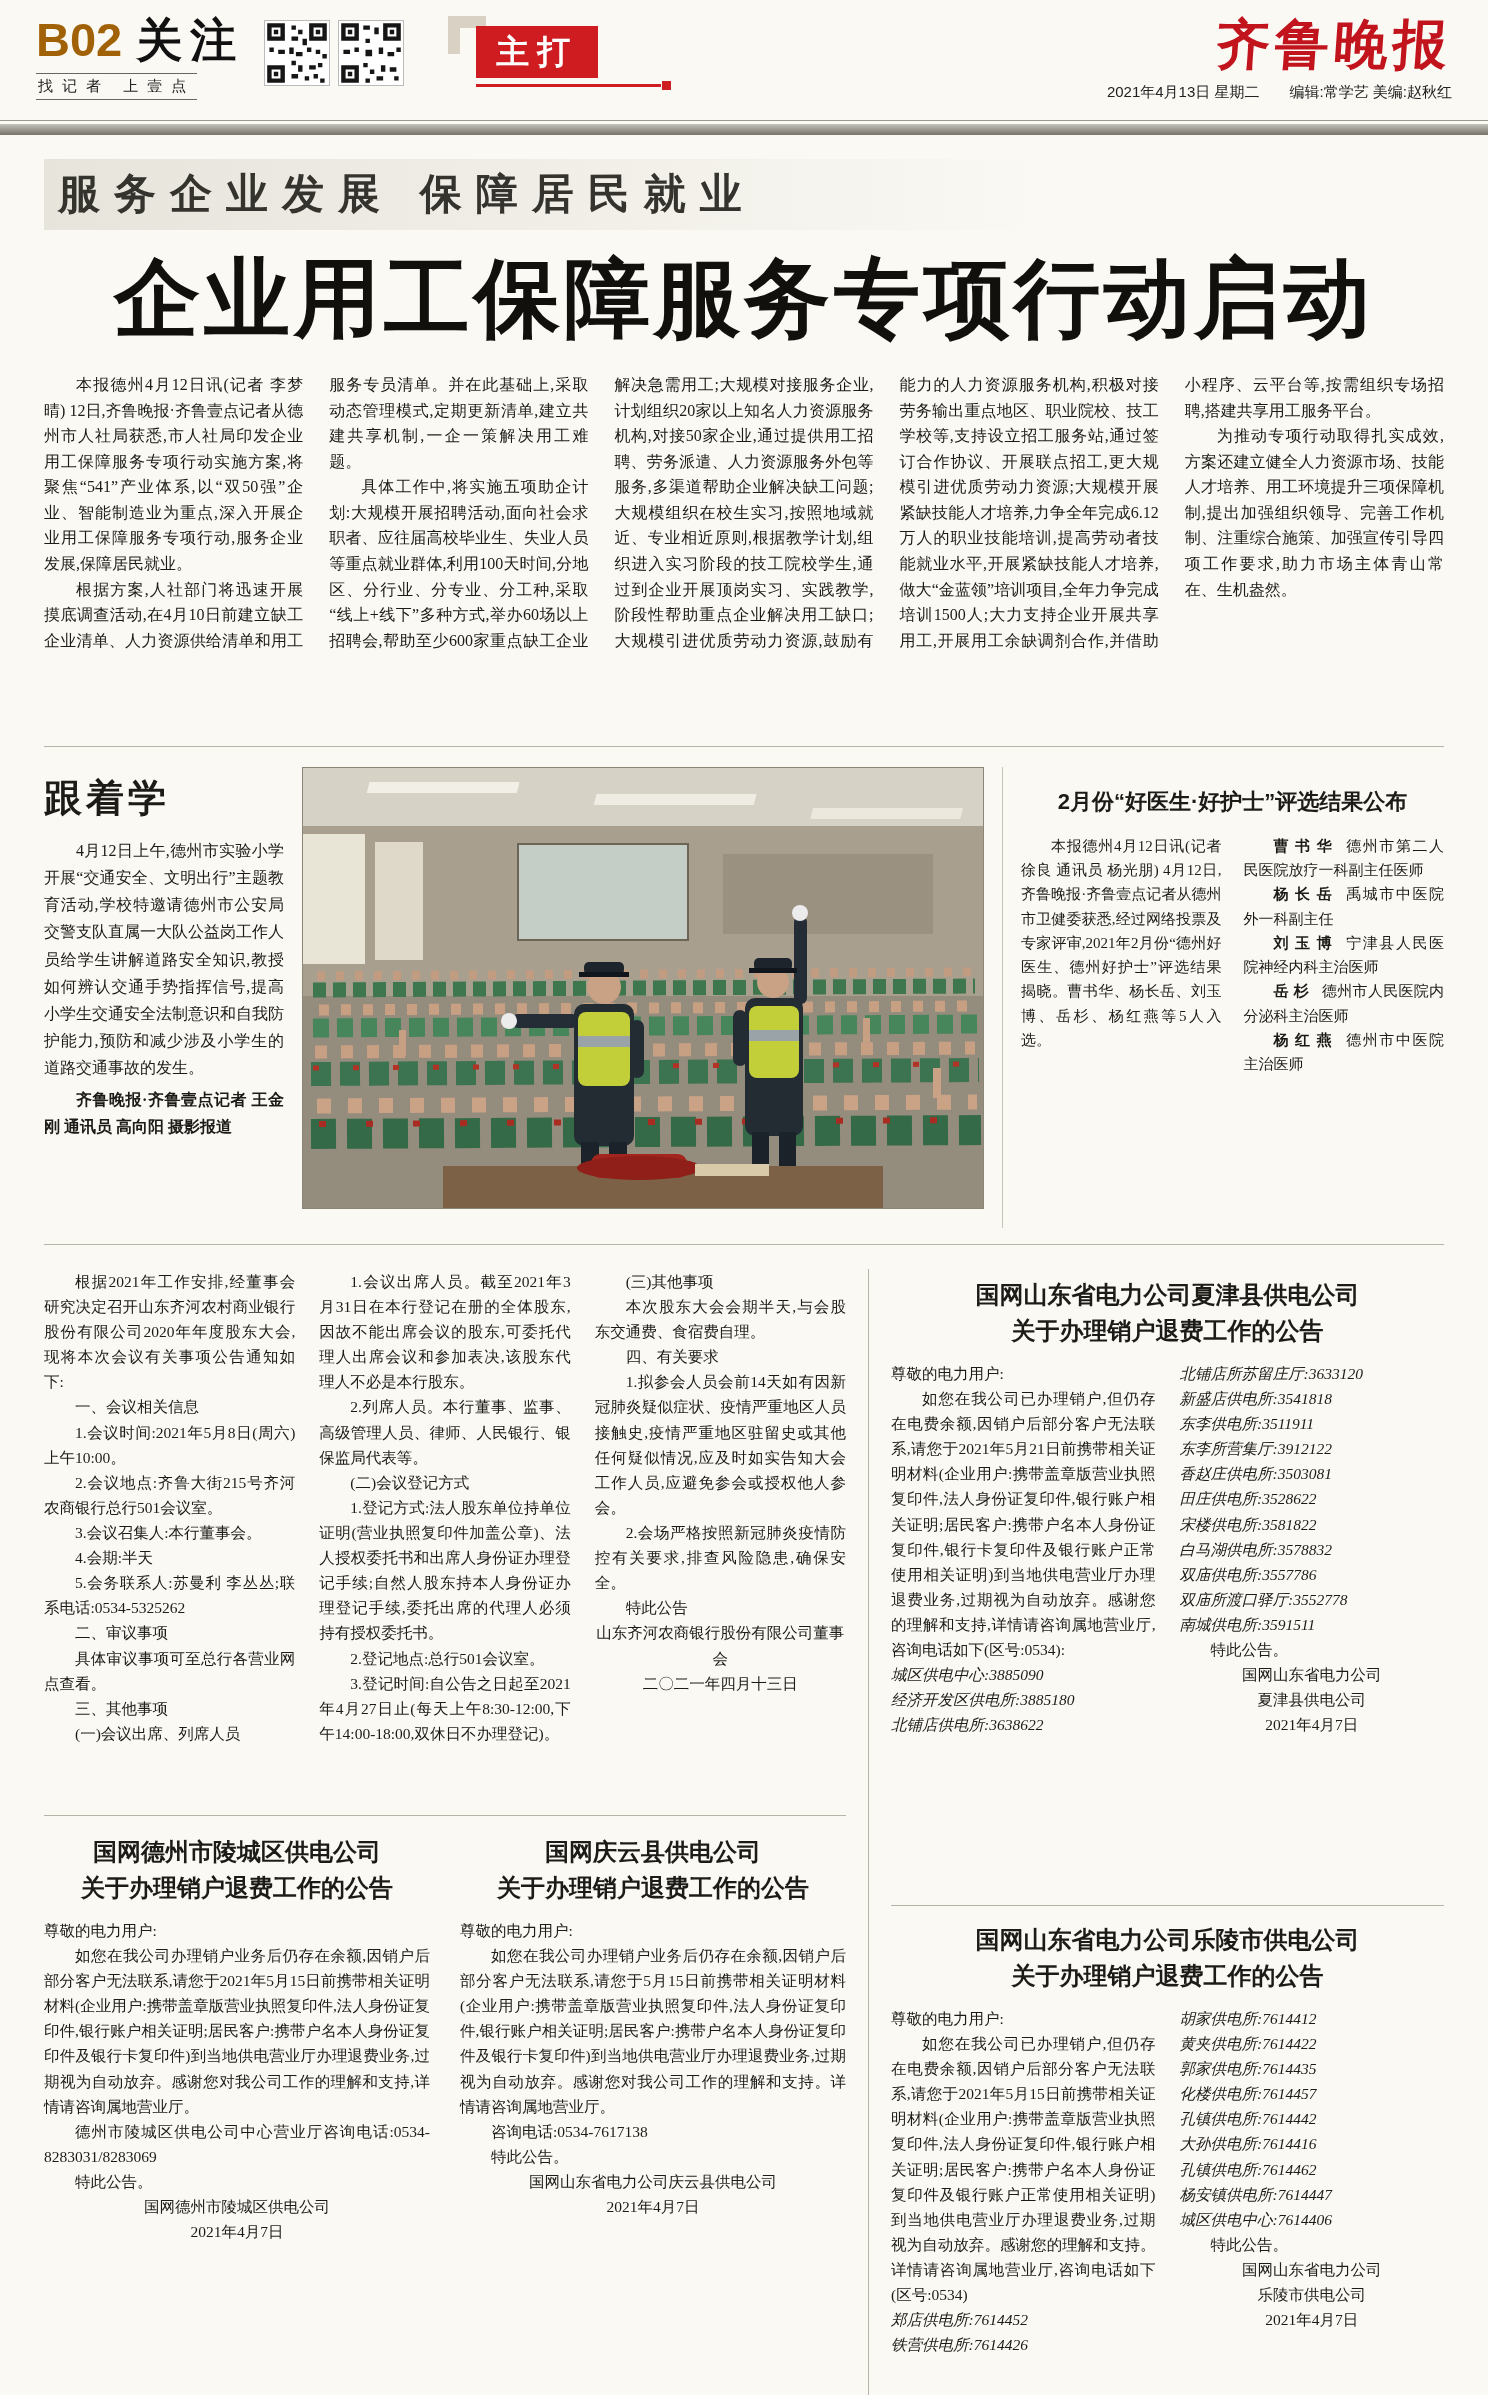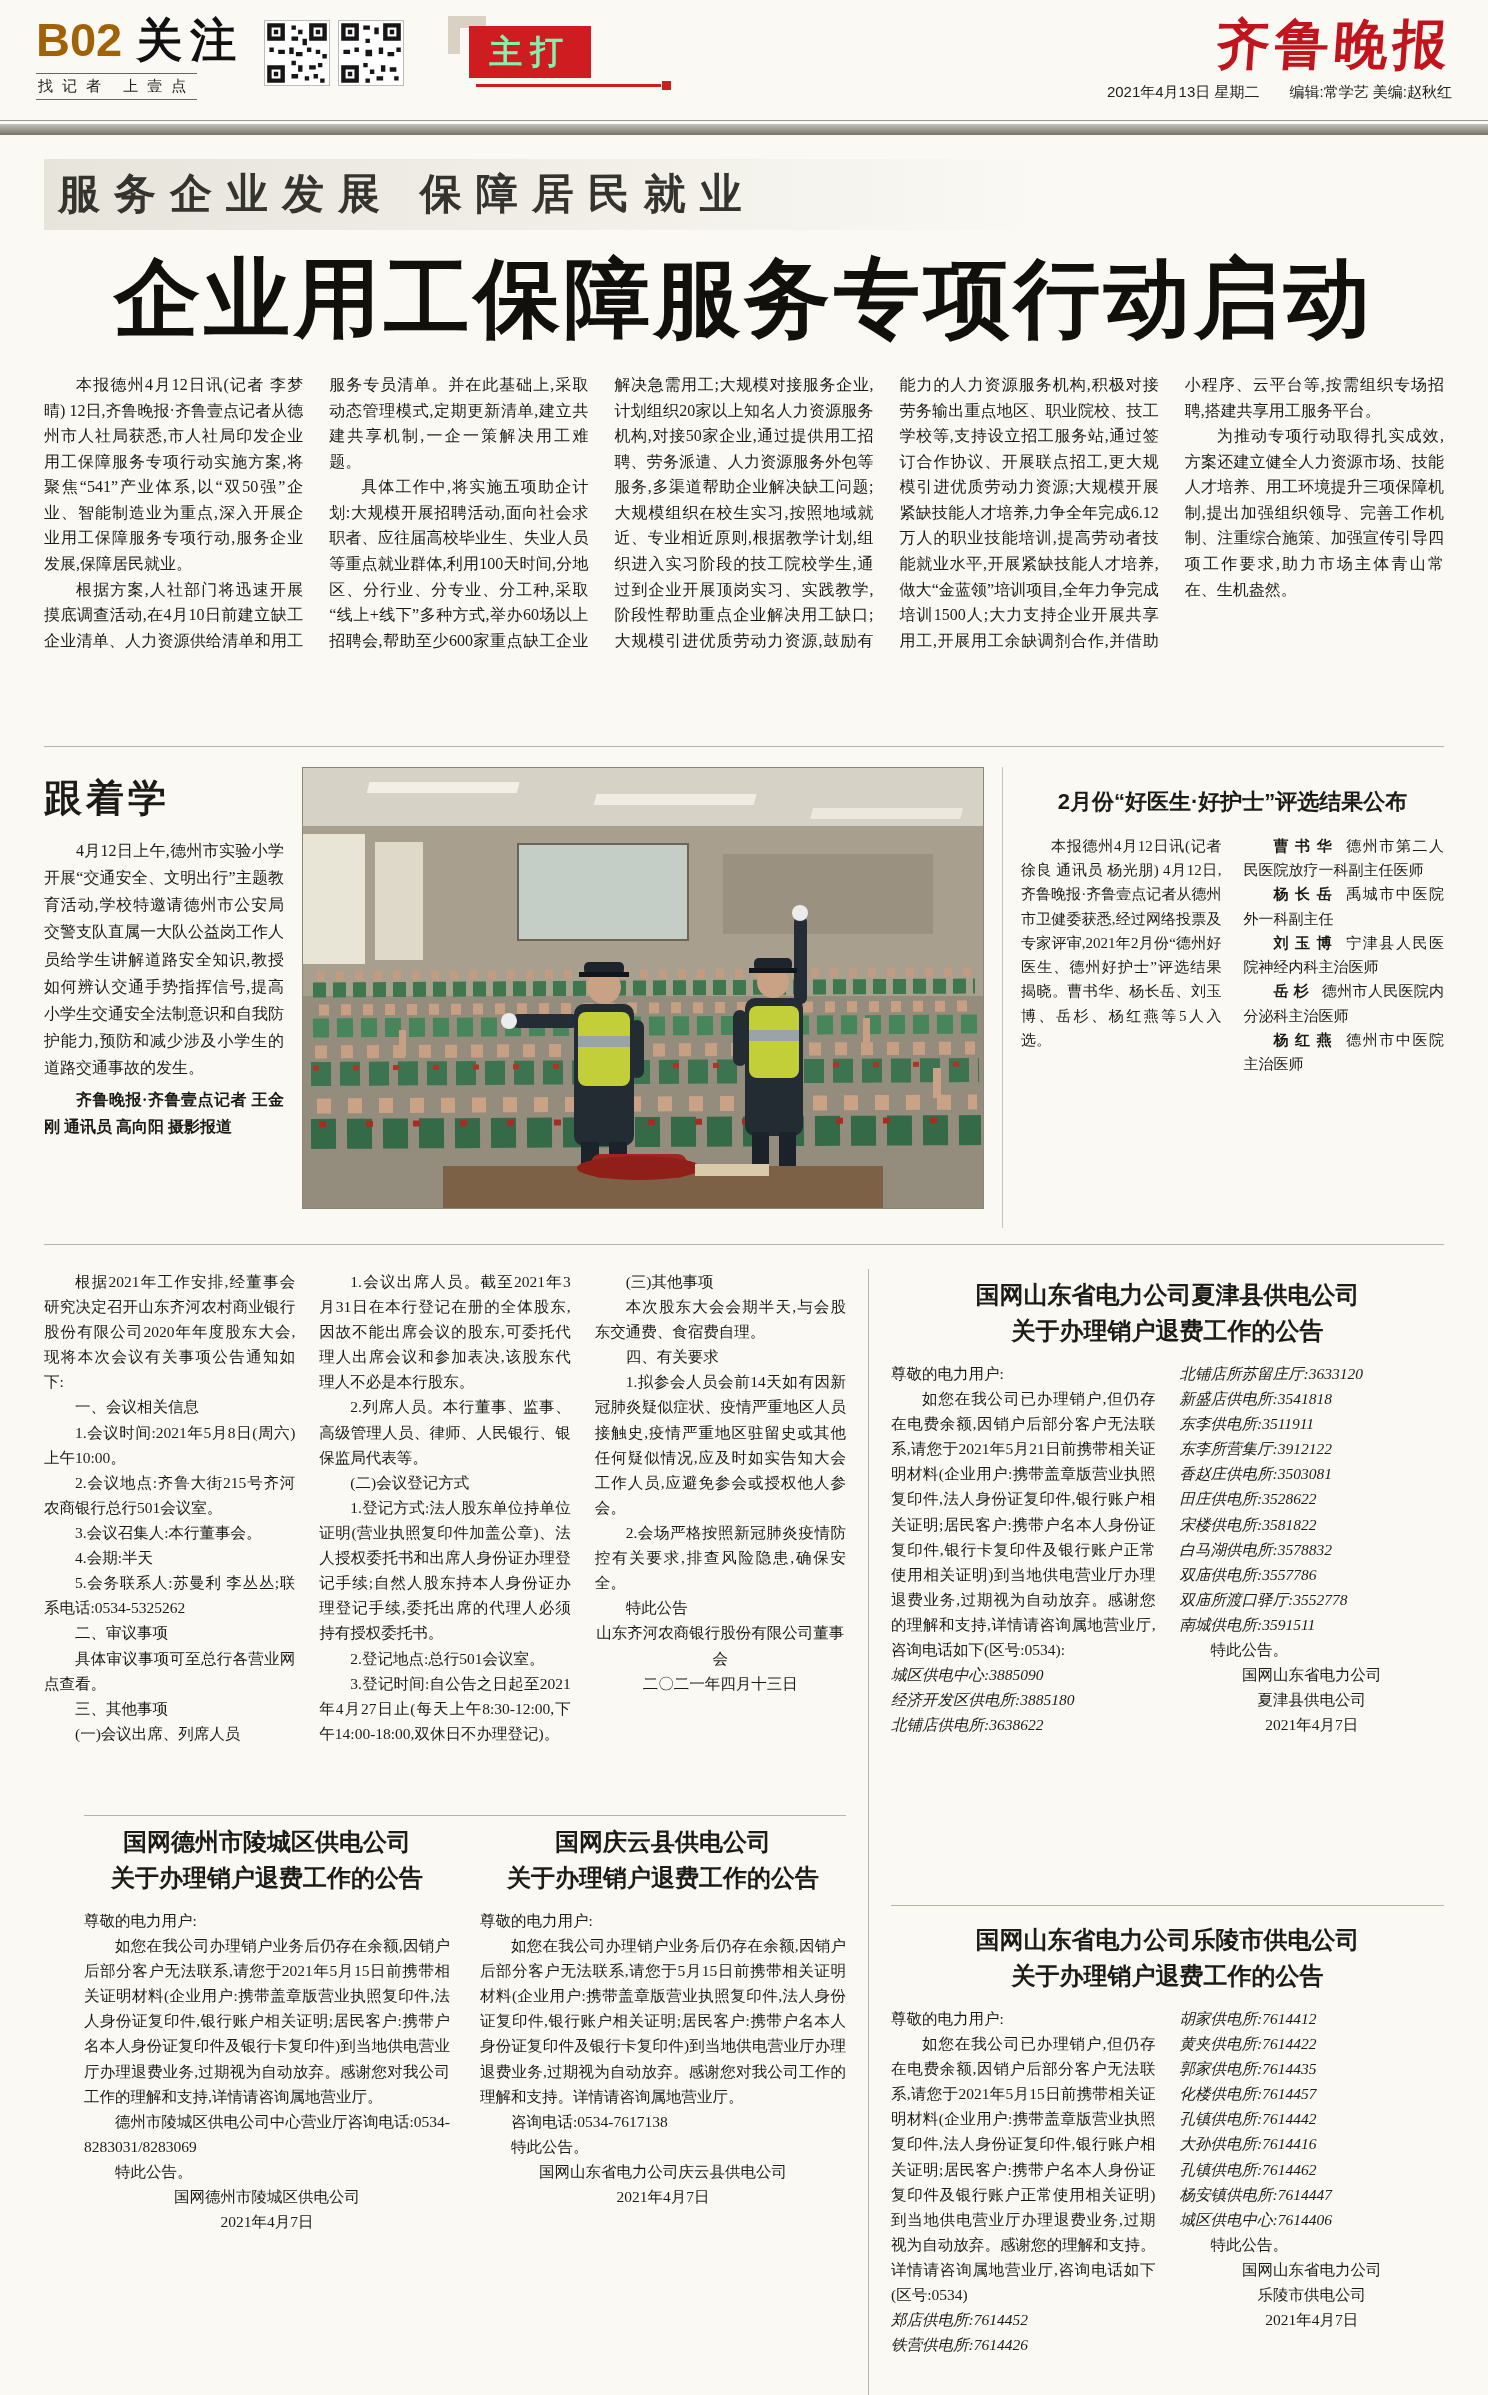--- a/index.html
+++ b/index.html
@@ -12,21 +12,21 @@
   .masthead{display:flex;align-items:flex-start;padding:16px 36px 6px;height:120px;box-sizing:border-box;gap:20px;}
   .mh-left{flex:none;}
   .pagesec{display:flex;align-items:baseline;gap:14px;}
   .pageno{font:900 47px/1 "Liberation Sans","DejaVu Sans",sans-serif;color:#a16207;}
   .secname{font:900 46px/1 "Liberation Sans","DejaVu Sans",sans-serif;letter-spacing:8px;color:#111;}
   .slogan{margin-top:10px;font-size:15px;letter-spacing:9px;color:#222;border-top:1px solid #666;border-bottom:1px solid #666;padding:3px 2px;width:fit-content;font-family:"Liberation Sans",sans-serif;}
   .qrwrap{display:flex;gap:8px;margin-top:4px;flex:none;}
   .qr{width:64px;height:64px;border:1px solid #bbb;background:#fff;}
   .badge-wrap{position:relative;margin:10px 0 0 30px;flex:none;width:210px;height:70px;}
   .quote-deco{position:absolute;left:-6px;top:-10px;width:26px;height:26px;border-left:12px solid #d9d2c4;border-top:12px solid #d9d2c4;}
-  .badge{position:absolute;left:15px;top:0;background:#ce1c21;color:#86efac;font:700 33px/1.45 "Liberation Sans","DejaVu Sans",sans-serif;padding:2px 20px;letter-spacing:8px;}
+  .badge{position:absolute;left:22px;top:0;background:#ce1c21;color:#ffffff;font:700 33px/1.45 "Liberation Sans","DejaVu Sans",sans-serif;padding:2px 20px;letter-spacing:8px;}
   .badge-line{position:absolute;left:22px;top:58px;width:185px;height:3px;background:#ce1c21;}
   .badge-line::after{content:"";position:absolute;right:-10px;top:-3px;width:9px;height:9px;background:#ce1c21;}
   .mh-right{margin-left:auto;text-align:right;flex:none;}
   .logo{font:900 54px/1.05 "DejaVu Serif",serif;color:#c2141c;letter-spacing:5px;transform:skewX(-4deg);}
   .dateline{margin-top:10px;font-size:15px;color:#222;display:flex;gap:30px;justify-content:flex-end;font-family:"Liberation Sans",sans-serif;}
   .rule-thin{height:1px;background:#9a978d;margin:0;}
   .rule-thick{height:11px;background:linear-gradient(180deg,#c3c2bc,#767467);margin-top:3px;}
   
   .lead-story{padding:24px 44px 0;}
   .kicker{display:inline-block;font:700 42px/1.3 "Liberation Sans","DejaVu Sans",sans-serif;color:#35332e;
@@ -49,21 +49,21 @@
   .winner{margin:0;text-indent:2em;}
   .wname{font-weight:700;letter-spacing:5px;margin-right:8px;}
   
   .bottom{display:flex;padding:8px 44px 0;}
   .bottom-left{width:824px;flex:none;padding-right:22px;box-sizing:border-box;}
   .bottom-right{flex:1;border-left:1px solid #b7b3a7;padding-left:22px;min-width:0;}
   .bank-title{text-align:center;font:900 35px/1.5 "Liberation Sans","DejaVu Sans",sans-serif;margin:14px 0 18px;}
   .bank-body{column-count:3;column-gap:24px;font-size:16px;line-height:1.6;text-align:justify;height:530px;overflow:hidden;}
   .closing{margin:0;text-indent:2em;}
   .sign{margin:0;text-align:center;text-indent:0;}
-  .small-notices{display:flex;gap:30px;border-top:1px solid #b7b3a7;margin-top:16px;margin-left:40px;}
+  .small-notices{display:flex;gap:30px;border-top:1px solid #b7b3a7;margin-top:16px;padding-top:10px;}
   .small-notices .notice{flex:1;min-width:0;}
   .notice h3{text-align:center;font:900 24px/1.5 "Liberation Sans","DejaVu Sans",sans-serif;margin:8px 0 12px;}
   .notice-body{font-size:15.5px;line-height:1.62;text-align:justify;}
   .salut{margin:0;text-indent:0;}
   .phone{margin:0;text-indent:0;font-style:italic;}
   .cols2{column-count:2;column-gap:24px;overflow:hidden;}
   .xiajin-body{height:530px;}
   .leling-body{height:400px;}
   .bottom-right .notice + .notice{border-top:1px solid #b7b3a7;margin-top:14px;padding-top:8px;}
 </style>

